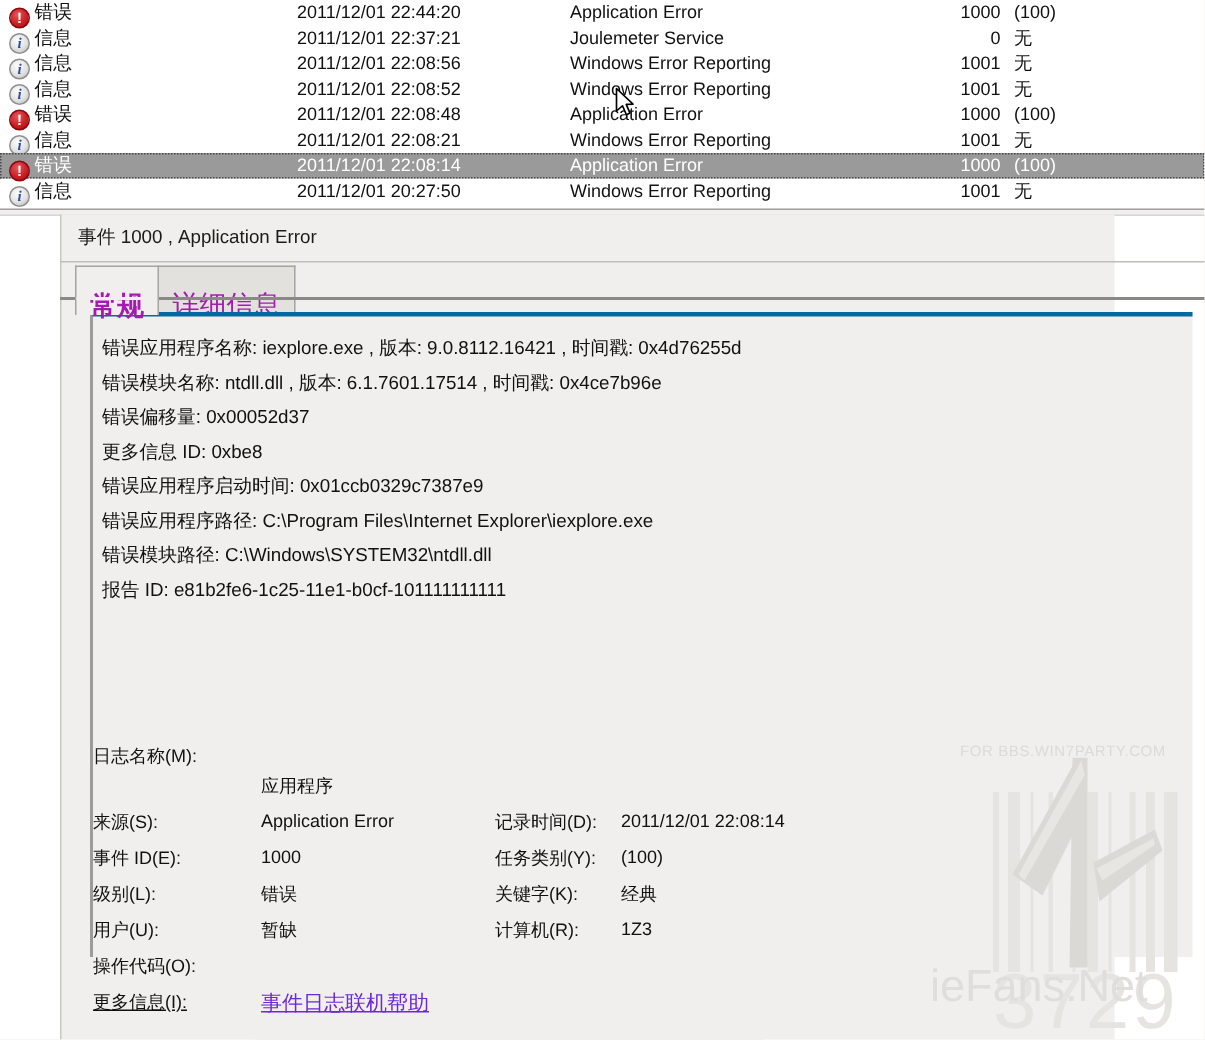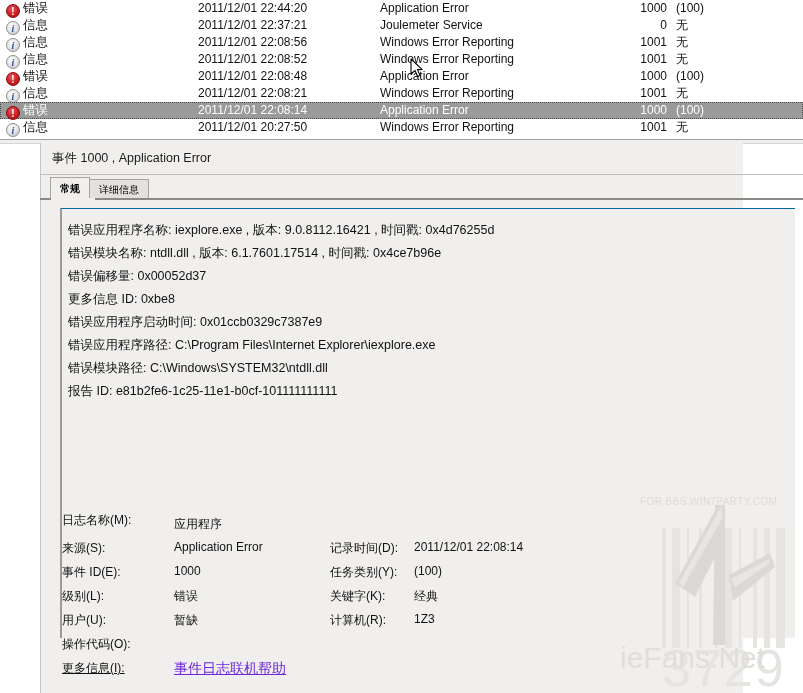--- a/index.html
+++ b/index.html
@@ -135,23 +135,23 @@
   
   #tabstrip {
     position: absolute;
     left: 10px; top: 34px;
     height: 21px;
   }
   .tab {
     display: inline-block;
     height: 20px;
     line-height: 19px;
-    padding: 0 9px;
-    font-size: 10px;
-    color: #000000;
+    padding: 16px 9px;
+    font-size: 18px;
+    color: #a21caf;
     border: 1px solid #a6a4a0;
     border-bottom: none;
     background: #e3e1dd;
     margin-right: -1px;
     position: relative;
     vertical-align: bottom;
     box-sizing: border-box;
   }
   .tab.active {
     background: #f0efed;
@@ -175,21 +175,21 @@
   }
 
   
   #desc-box {
     position: absolute;
     left: 20px; top: 65px;
     width: 735px;
     height: 430px;
     background: #f0efed;
     border-left: 2px solid #9d9b97;
-    border-top: 1px solid #0369a1;
+    border-top: 3px solid #0369a1;
     box-sizing: border-box;
     padding: 10px 0 0 6px;
   }
   .desc-line {
     font-size: 12.5px;
     color: #111111;
     line-height: 23px;
     white-space: nowrap;
   }
 
@@ -360,21 +360,21 @@
       <div class="desc-line">错误模块名称: ntdll.dll , 版本: 6.1.7601.17514 , 时间戳: 0x4ce7b96e</div>
       <div class="desc-line">错误偏移量: 0x00052d37</div>
       <div class="desc-line">更多信息 ID: 0xbe8</div>
       <div class="desc-line">错误应用程序启动时间: 0x01ccb0329c7387e9</div>
       <div class="desc-line">错误应用程序路径: C:\Program Files\Internet Explorer\iexplore.exe</div>
       <div class="desc-line">错误模块路径: C:\Windows\SYSTEM32\ntdll.dll</div>
       <div class="desc-line">报告 ID: e81b2fe6-1c25-11e1-b0cf-101111111111</div>
     </div>
 
   <div id="fields-area">
-      <div class="fld-label" style="left: 22px; top: 369px;">日志名称(M):</div>
+      <div class="fld-label" style="left: 22px; top: 353px;">日志名称(M):</div>
       <div class="fld-value" style="left: 134px; top: 373px;">应用程序</div>
       <div class="fld-label" style="left: 22px; top: 397px;">来源(S):</div>
       <div class="fld-value" style="left: 134px; top: 397px;">Application Error</div>
       <div class="fld-label" style="left: 22px; top: 421px;">事件 ID(E):</div>
       <div class="fld-value" style="left: 134px; top: 421px;">1000</div>
       <div class="fld-label" style="left: 22px; top: 445px;">级别(L):</div>
       <div class="fld-value" style="left: 134px; top: 445px;">错误</div>
       <div class="fld-label" style="left: 22px; top: 469px;">用户(U):</div>
       <div class="fld-value" style="left: 134px; top: 469px;">暂缺</div>
       <div class="fld-label" style="left: 22px; top: 493px;">操作代码(O):</div>

